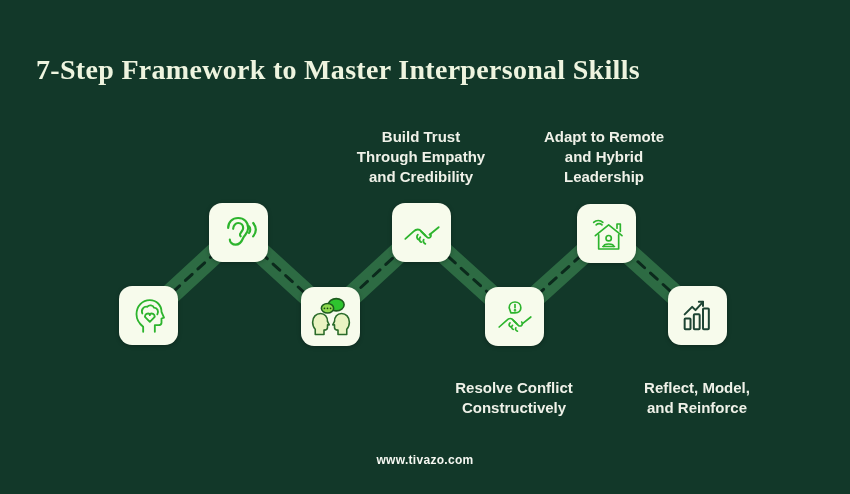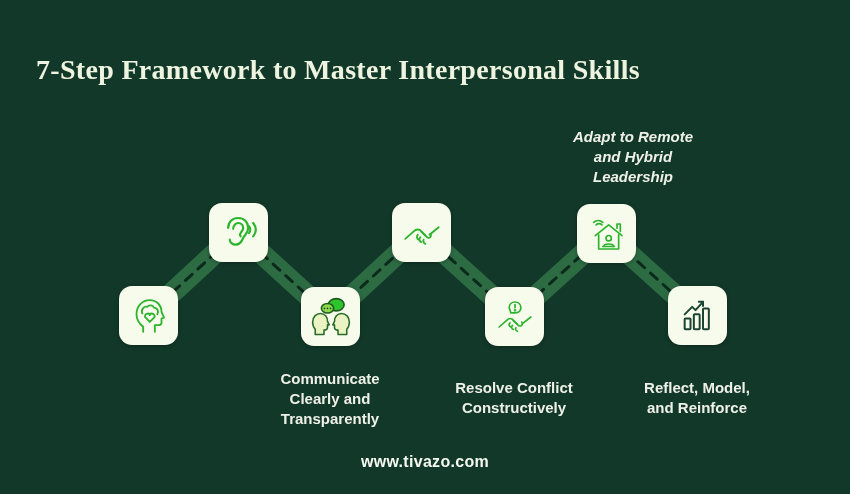--- a/index.html
+++ b/index.html
@@ -9,28 +9,28 @@
          font-family:"Liberation Serif",serif;font-weight:700;font-size:28px;
          color:#eef4df;letter-spacing:.3px;}
   .connector-layer{position:absolute;top:0;left:0;width:850px;height:494px;z-index:1;}
   .step-box{position:absolute;width:59px;height:59px;background:#f7fbec;border-radius:13px;
             z-index:2;display:flex;align-items:center;justify-content:center;
             box-shadow:0 1px 4px rgba(0,0,0,.28);}
   .step-label{position:absolute;width:190px;text-align:center;z-index:2;
               font-weight:700;font-size:15px;line-height:20px;color:#eff1e8;
               white-space:pre-line;}
   .footer{position:absolute;top:453px;left:0;width:850px;text-align:center;
-          font-weight:700;font-size:16px;color:#f6f8f2;letter-spacing:.3px;}
+          font-weight:700;font-size:12px;color:#f6f8f2;letter-spacing:.3px;}
   
   .b1{left:119px;top:286px;} .b2{left:209px;top:203px;} .b3{left:301px;top:287px;}
   .b4{left:392px;top:203px;} .b5{left:485px;top:287px;} .b6{left:577px;top:204px;}
   .b7{left:668px;top:286px;}
   
   .l1{left:53px;top:369px;}  .l2{left:143px;top:138px;} .l3{left:235px;top:369px;}
-  .l4{left:326px;top:127px;} .l5{left:419px;top:378px;} .l6{left:538px;top:127px;font-style:italic;}
+  .l4{left:326px;top:127px;} .l5{left:419px;top:378px;} .l6{left:509px;top:127px;}
   .l7{left:602px;top:378px;}
   svg.icon{display:block;}
 </style>
 </head>
 <body>
 
 <div class="canvas">
 
   <div class="title">7-Step Framework to Master Interpersonal Skills</div>
 
@@ -60,34 +60,34 @@
     <svg class="icon" width="42" height="42" viewBox="0 0 48 48" fill="none" stroke="#2a6b2a" stroke-width="1.8" stroke-linecap="round" stroke-linejoin="round">
       <ellipse cx="30" cy="10" rx="9" ry="7" fill="#2ec42e" stroke="#1d5c1d"></ellipse>
       <ellipse cx="20" cy="14" rx="7" ry="5.5" fill="#8fd94f" stroke="#1d5c1d"></ellipse>
       <circle cx="16.5" cy="14" r="1" fill="#174717" stroke="none"></circle>
       <circle cx="20" cy="14" r="1" fill="#174717" stroke="none"></circle>
       <circle cx="23.5" cy="14" r="1" fill="#174717" stroke="none"></circle>
       <path d="M6 44v-6c-2-2-3-5-3-8 0-6 4-10 9-10s8 4 8 9l2 4h-2v3c0 2-2 3-4 3v5z" fill="#e9f4c2"></path>
       <path d="M42 44v-6c2-2 3-5 3-8 0-6-4-10-9-10s-8 4-8 9l-2 4h2v3c0 2 2 3 4 3v5z" fill="#e9f4c2"></path>
     </svg>
   </div>
-  <div class="step-label l3">Communicate
-Clearly and
-Transparently</div>
 
   <div class="step-box b4">
     <svg class="icon" width="40" height="40" viewBox="0 0 48 48" fill="none" stroke="#2db42d" stroke-width="2.2" stroke-linecap="round" stroke-linejoin="round">
       <path d="M4 31l10-9c3-3 7-3 9 0l5 5"></path>
       <path d="M44 17l-11 9"></path>
       <path d="M23 22l7 7c1 1 3 1 4 0s1-3 0-4"></path>
       <path d="M19 26c-2 2-1 5 1 6"></path>
       <path d="M22 29c-2 2-1 5 1 6"></path>
       <path d="M26 32c-1 2 0 4 2 5"></path>
     </svg>
   </div>
+  <div class="step-label l4">Build Trust
+Through Empathy
+and Credibility</div>
 
   <div class="step-box b5">
     <svg class="icon" width="40" height="40" viewBox="0 0 48 48" fill="none" stroke="#2db42d" stroke-width="2" stroke-linecap="round" stroke-linejoin="round">
       <path d="M17 13c0-4 3-7 7-7s7 3 7 7-3 6-7 6h-5z"></path>
       <path d="M24 9v4"></path>
       <circle cx="24" cy="16" r="0.6" fill="#2db42d"></circle>
       <path d="M5 36l9-8c3-3 6-3 8 0l4 4"></path>
       <path d="M43 24l-10 8"></path>
       <path d="M22 28l6 6c1 1 3 1 4 0s1-3 0-4"></path>
       <path d="M18 31c-2 2-1 4 1 5"></path>

